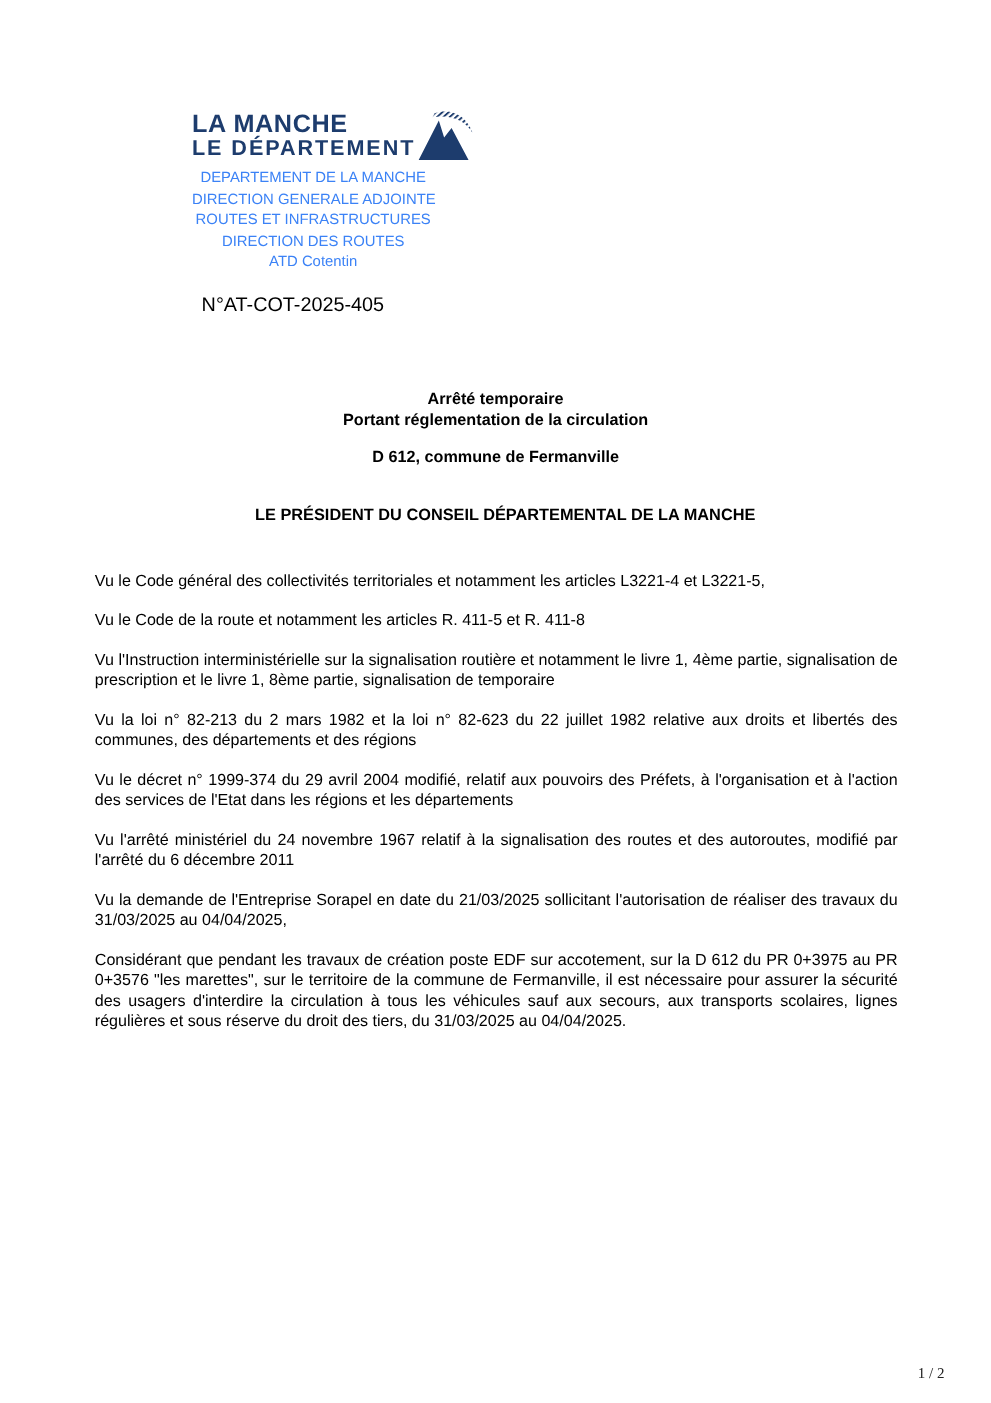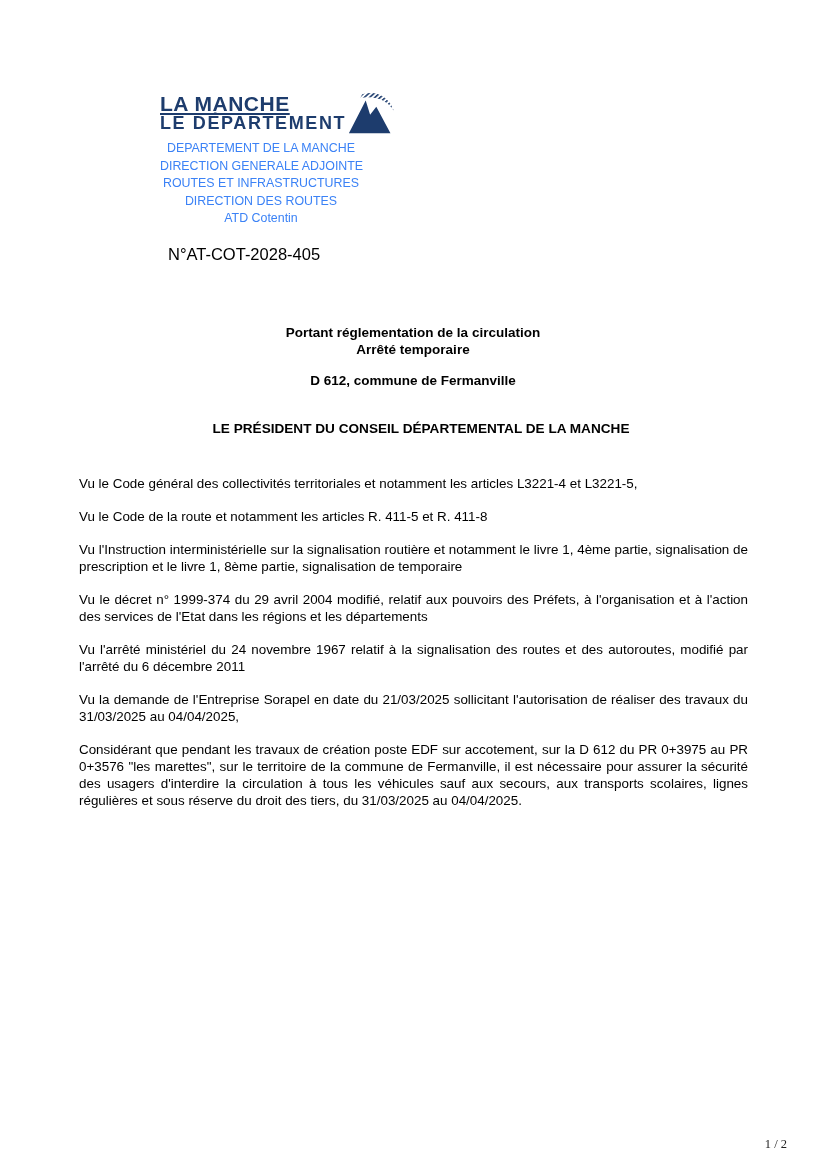--- a/index.html
+++ b/index.html
@@ -29,21 +29,20 @@
     margin: 0 auto;
   }
   .logo-text { text-align: left; }
   .logo-title {
     font-size: 21px;
     font-weight: bold;
     letter-spacing: 0.5px;
     line-height: 22px;
     color: var(--brand, #1d3c6d);
     white-space: nowrap;
-    text-decoration: underline;
   }
   .logo-subtitle {
     font-size: 18px;
     font-weight: 600;
     letter-spacing: 1.6px;
     line-height: 16px;
     color: var(--brand, #1d3c6d);
     white-space: nowrap;
   }
   .logo-swoosh { margin-left: 2px; margin-top: -6px; }
@@ -138,38 +137,39 @@
         <div class="org-line">DIRECTION GENERALE ADJOINTE</div>
 
         <div class="org-line">ROUTES ET INFRASTRUCTURES</div>
 
         <div class="org-line">DIRECTION DES ROUTES</div>
 
         <div class="org-line">ATD Cotentin</div>
       </div>
   </header>
 
-  <div class="doc-number">N°AT-COT-2028-405</div>
+  <div class="doc-number">N°AT-COT-2025-405</div>
 
   <div class="title-block">
+    <div class="title-line">Arrêté temporaire</div>
     <div class="title-line">Portant réglementation de la circulation</div>
-    <div class="title-line">Arrêté temporaire</div>
     <div class="title-line subject">D 612, commune de Fermanville</div>
   </div>
 
   <div class="authority">LE PRÉSIDENT DU CONSEIL DÉPARTEMENTAL DE LA MANCHE</div>
 
   <main class="doc-body">
 
       <p class="para">Vu le Code général des collectivités territoriales et notamment les articles L3221-4 et L3221-5,</p>
 
       <p class="para">Vu le Code de la route et notamment les articles R. 411-5 et R. 411-8</p>
 
       <p class="para">Vu l'Instruction interministérielle sur la signalisation routière et notamment le livre 1, 4ème partie, signalisation de prescription et le livre 1, 8ème partie, signalisation de temporaire</p>
 
+      <p class="para">Vu la loi n° 82-213 du 2 mars 1982 et la loi n° 82-623 du 22 juillet 1982 relative aux droits et libertés des communes, des départements et des régions</p>
 
       <p class="para">Vu le décret n° 1999-374 du 29 avril 2004 modifié, relatif aux pouvoirs des Préfets, à l'organisation et à l'action des services de l'Etat dans les régions et les départements</p>
 
       <p class="para">Vu l'arrêté ministériel du 24 novembre 1967 relatif à la signalisation des routes et des autoroutes, modifié par l'arrêté du 6 décembre 2011</p>
 
       <p class="para">Vu la demande de l'Entreprise Sorapel en date du 21/03/2025 sollicitant l'autorisation de réaliser des travaux du 31/03/2025 au 04/04/2025,</p>
 
       <p class="para">Considérant que pendant les travaux  de création poste EDF sur accotement, sur la D 612 du PR 0+3975 au PR 0+3576 "les marettes", sur le territoire de la commune de Fermanville, il est nécessaire pour assurer la sécurité des usagers d'interdire la circulation à tous les véhicules sauf aux secours, aux transports scolaires, lignes régulières et sous réserve du droit des tiers, du 31/03/2025 au 04/04/2025.</p>
     </main>
 

